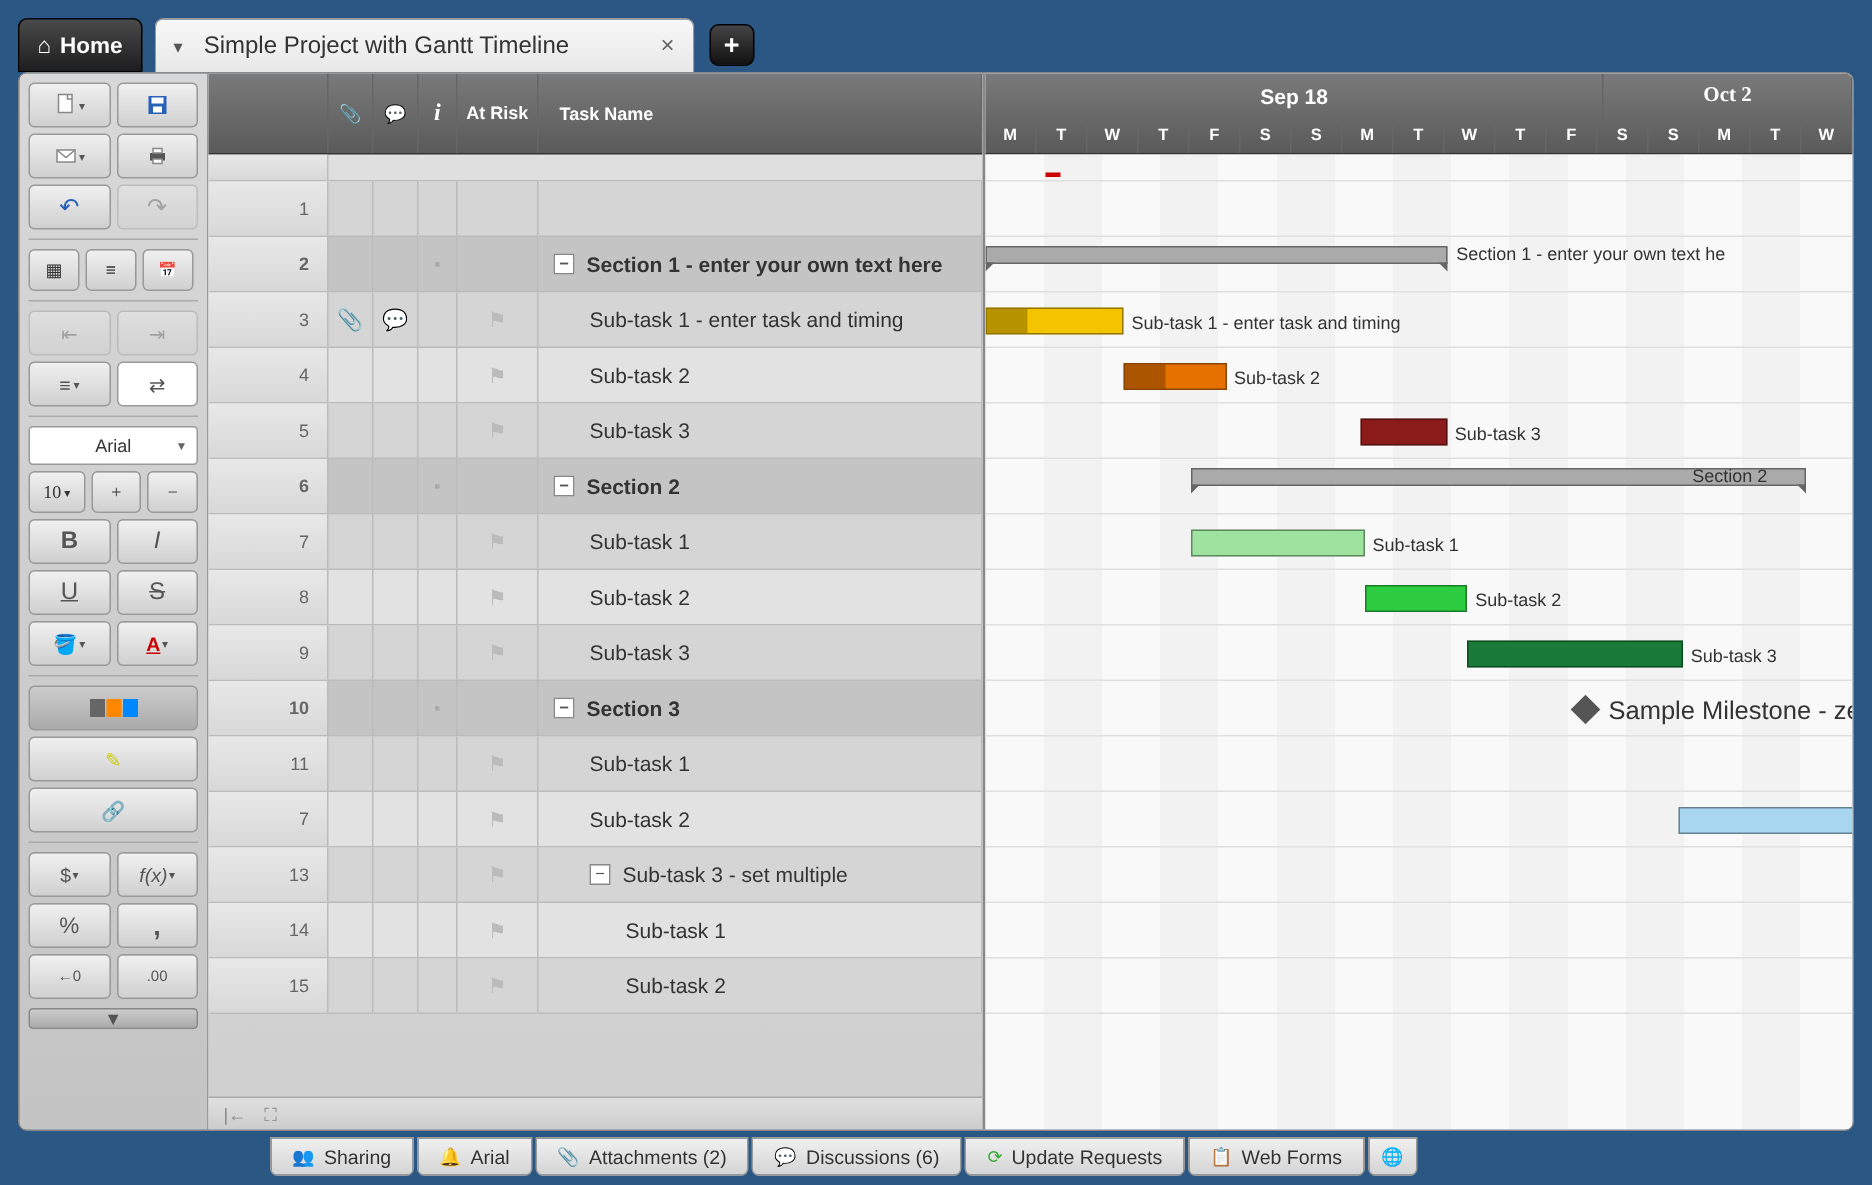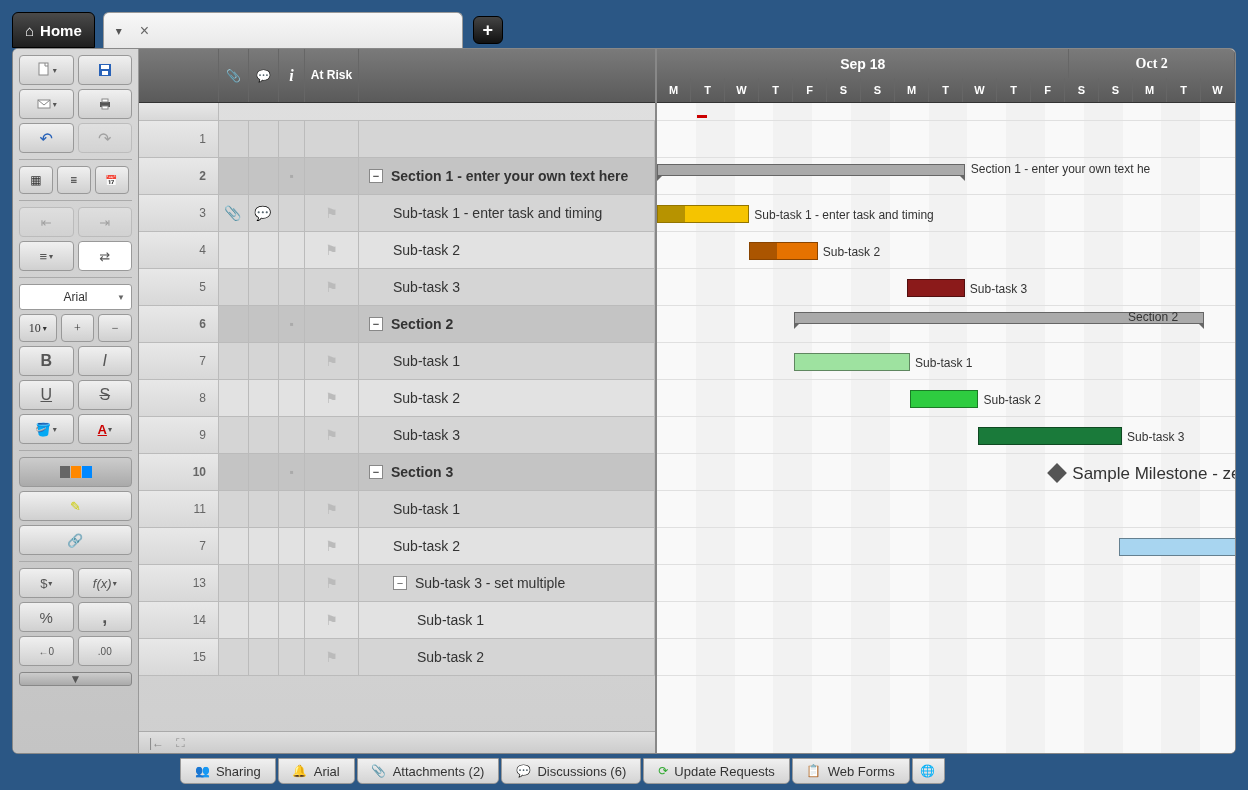--- a/index.html
+++ b/index.html
@@ -100,20 +100,21 @@
 </head>
 <body>
 
 <div class="titlebar">
   <div class="home-btn">
     <span>⌂</span>
     <span>Home</span>
   </div>
   <div class="tab">
     <span class="menu-arrow">▾</span>
+    <span class="tab-title">Simple Project with Gantt Timeline</span>
     <span class="close">×</span>
   </div>
   <div class="new-tab">+</div>
 </div>
 
 <div class="frame">
 
   <div class="left-toolbar">
     <div class="tb-row">
       <div class="tb-btn">
@@ -285,20 +286,23 @@
               <span>📎</span>
             </div>
           <div class="gh-col gh-comment">
               <span>💬</span>
             </div>
           <div class="gh-col gh-info">
               <span>i</span>
             </div>
           <div class="gh-col gh-risk">
               <span>At Risk</span>
+            </div>
+          <div class="gh-col gh-name">
+              <span>Task Name</span>
             </div>
         </div>
         <div class="grid-body" id="grid-body">
             <div class="grid-blank">
               <div class="rownum"></div>
             </div>
             <div class="grid-row">
               <div class="rownum">1</div>
               <div class="cell c-attach"></div>
               <div class="cell c-comment"></div>

